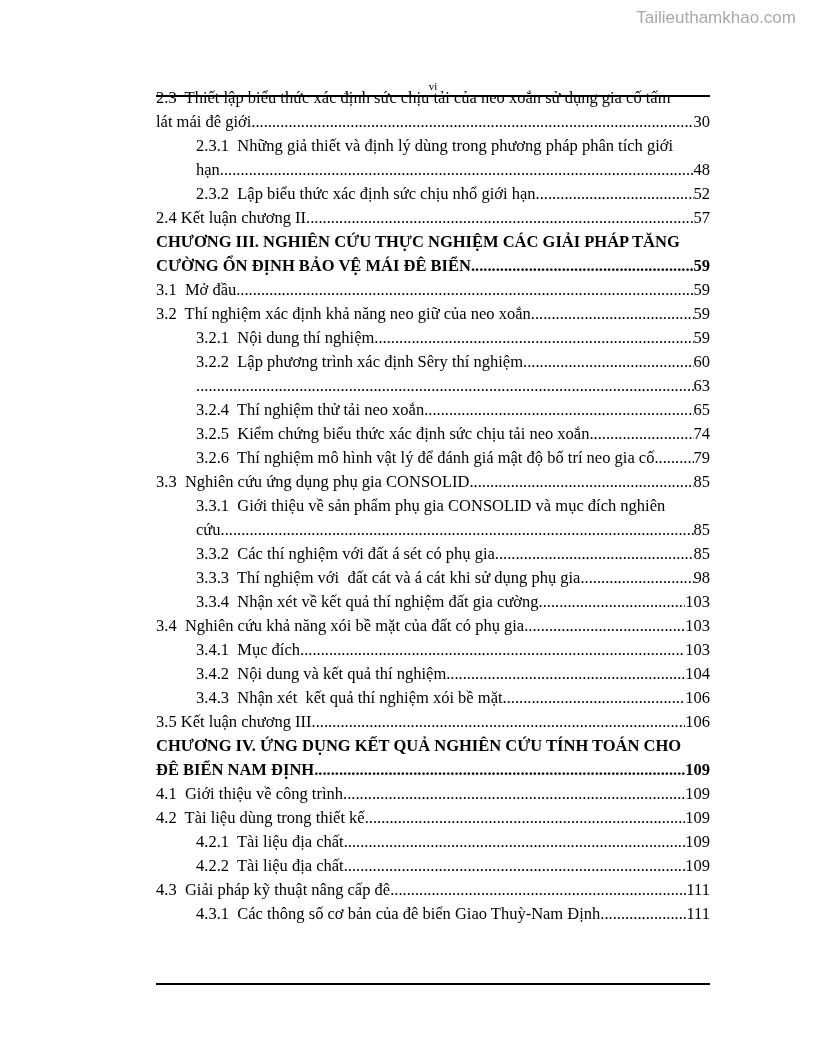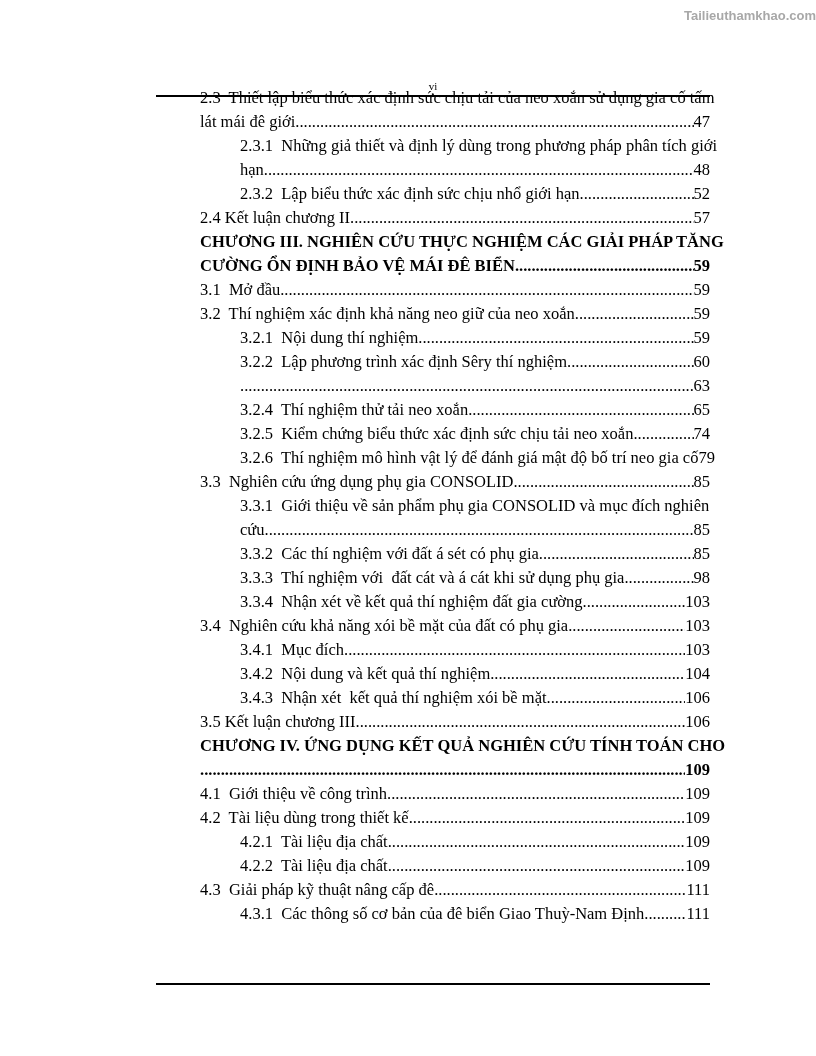--- a/index.html
+++ b/index.html
@@ -14,25 +14,24 @@
     margin: 0 auto;
     background: #ffffff;
     font-family: "Liberation Serif", "DejaVu Serif", serif;
     font-size: 16.5px;
     color: #000000;
     overflow: hidden;
   }
   .watermark {
     position: absolute;
     top: 8px;
-    right: 0;
+    right: 20px;
     font-family: "Liberation Sans", "DejaVu Sans", sans-serif;
-    font-size: 13px;
+    font-size: 17px;
     color: #a8a8a8;
-    font-weight: bold;
   }
   .header {
     position: absolute;
     top: 46px;
     left: 156px;
     width: 554px;
   }
   .header-label {
     text-align: center;
     font-size: 11px;
@@ -45,21 +44,21 @@
   }
   .toc {
     position: absolute;
     top: 86px;
     left: 156px;
     width: 554px;
     line-height: 24px;
   }
   .toc-entry.level-1 { padding-left: 40px; }
   .toc-entry.bold { font-weight: bold; }
-  .toc-line { white-space: pre; margin-left: 44px; }
+  .toc-line { white-space: pre; }
   .toc-line.last {
     display: flex;
     align-items: baseline;
   }
   .toc-text {
     flex: 0 0 auto;
     white-space: pre;
   }
   .dots {
     flex: 1 1 auto;
@@ -82,21 +81,21 @@
 
 <div class="page">
   <div class="watermark">Tailieuthamkhao.com</div>
   <div class="header">
     <div class="header-label">vi</div>
     <div class="header-rule"></div>
   </div>
   <div class="toc" id="toc">
       <div class="toc-entry level-0">
         <div class="toc-line"><span class="toc-text">2.3  Thiết lập biểu thức xác định sức chịu tải của neo xoắn sử dụng gia cố tấm</span></div>
-        <div class="toc-line last"><span class="toc-text">lát mái đê giới</span><span class="dots">................................................................................................................................................................................................................................................</span><span class="pagenum">47</span></div>
+        <div class="toc-line last"><span class="toc-text">lát mái đê giới</span><span class="dots">................................................................................................................................................................................................................................................</span><span class="pagenum">30</span></div>
       </div>
       <div class="toc-entry level-1">
         <div class="toc-line"><span class="toc-text">2.3.1  Những giả thiết và định lý dùng trong phương pháp phân tích giới</span></div>
         <div class="toc-line last"><span class="toc-text">hạn</span><span class="dots">................................................................................................................................................................................................................................................</span><span class="pagenum">48</span></div>
       </div>
       <div class="toc-entry level-1">
         <div class="toc-line last"><span class="toc-text">2.3.2  Lập biểu thức xác định sức chịu nhổ giới hạn</span><span class="dots">................................................................................................................................................................................................................................................</span><span class="pagenum">52</span></div>
       </div>
       <div class="toc-entry level-0">
         <div class="toc-line last"><span class="toc-text">2.4 Kết luận chương II</span><span class="dots">................................................................................................................................................................................................................................................</span><span class="pagenum">57</span></div>
@@ -155,21 +154,21 @@
         <div class="toc-line last"><span class="toc-text">3.4.2  Nội dung và kết quả thí nghiệm</span><span class="dots">................................................................................................................................................................................................................................................</span><span class="pagenum">104</span></div>
       </div>
       <div class="toc-entry level-1">
         <div class="toc-line last"><span class="toc-text">3.4.3  Nhận xét  kết quả thí nghiệm xói bề mặt</span><span class="dots">................................................................................................................................................................................................................................................</span><span class="pagenum">106</span></div>
       </div>
       <div class="toc-entry level-0">
         <div class="toc-line last"><span class="toc-text">3.5 Kết luận chương III</span><span class="dots">................................................................................................................................................................................................................................................</span><span class="pagenum">106</span></div>
       </div>
       <div class="toc-entry level-0 bold">
         <div class="toc-line"><span class="toc-text">CHƯƠNG IV. ỨNG DỤNG KẾT QUẢ NGHIÊN CỨU TÍNH TOÁN CHO</span></div>
-        <div class="toc-line last"><span class="dots">................................................................................................................................................................................................................................................</span><span class="pagenum">109</span></div>
+        <div class="toc-line last"><span class="toc-text">ĐÊ BIỂN NAM ĐỊNH</span><span class="dots">................................................................................................................................................................................................................................................</span><span class="pagenum">109</span></div>
       </div>
       <div class="toc-entry level-0">
         <div class="toc-line last"><span class="toc-text">4.1  Giới thiệu về công trình</span><span class="dots">................................................................................................................................................................................................................................................</span><span class="pagenum">109</span></div>
       </div>
       <div class="toc-entry level-0">
         <div class="toc-line last"><span class="toc-text">4.2  Tài liệu dùng trong thiết kế</span><span class="dots">................................................................................................................................................................................................................................................</span><span class="pagenum">109</span></div>
       </div>
       <div class="toc-entry level-1">
         <div class="toc-line last"><span class="toc-text">4.2.1  Tài liệu địa chất</span><span class="dots">................................................................................................................................................................................................................................................</span><span class="pagenum">109</span></div>
       </div>

